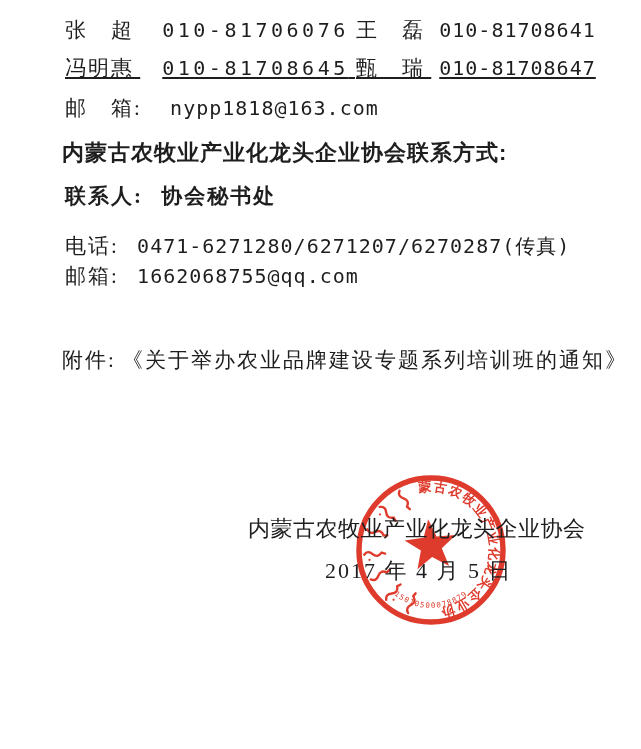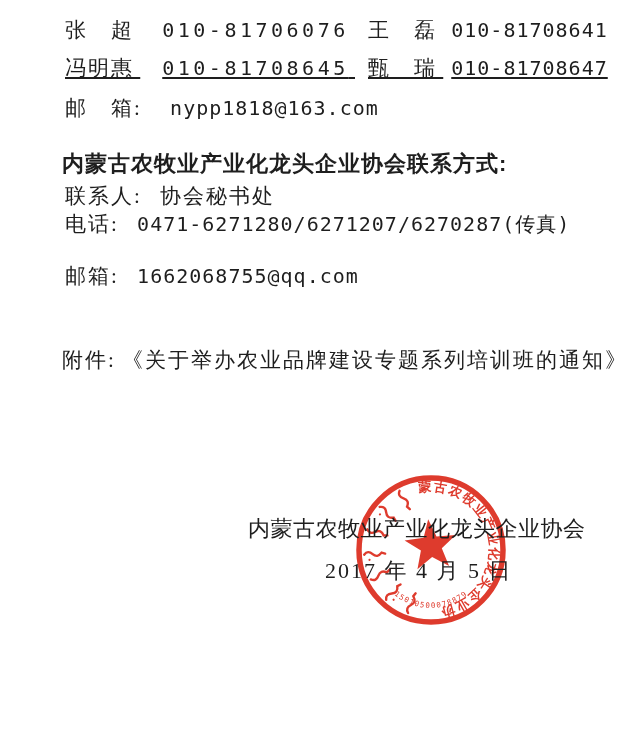--- a/index.html
+++ b/index.html
@@ -6,26 +6,26 @@
   body{
     width:641px;height:749px;background:#ffffff;position:relative;overflow:hidden;
     font-family:"Liberation Serif","DejaVu Serif",serif;color:#1e1e1e;
   }
   .line{position:absolute;white-space:nowrap;font-size:21px;letter-spacing:1px;}
   .cjk{letter-spacing:2px;}
   .num{font-family:"DejaVu Sans Mono","Liberation Mono",monospace;font-size:20px;letter-spacing:1px;}
   .num-wide{letter-spacing:3.5px;}
   .heading{
     font-family:"Liberation Sans","DejaVu Sans",sans-serif;
-    font-weight:bold;font-size:22px;letter-spacing:1px;margin-top:11px;
+    font-weight:bold;font-size:22px;letter-spacing:1px;
   }
   .ml16{margin-left:22px;}
   .ml12{margin-left:12px;}
   .ml8{margin-left:8px;}
-  .ml6{margin-left:13px;}
+  .ml6{margin-left:1px;}
   .sig{font-size:22px;letter-spacing:0.5px;}
   .date{font-size:22px;letter-spacing:2px;}
   #seal{
     position:absolute;left:353px;top:472px;width:156px;height:156px;
     opacity:0.92;z-index:1;
   }
   .line{z-index:2;}
   .seal-stroke{stroke:#dc2b1c;fill:none;}
   .seal-fill{fill:#dc2b1c;}
   .ring-text{
@@ -54,26 +54,26 @@
   <span class="num ml8">010-81708647</span>
 </div>
 
 <div class="line" style="left:65px;top:94px;">
   <span class="cjk">邮　箱:</span>
   <span class="num ml16">nypp1818@163.com</span>
 </div>
 
 <div class="line heading" style="left:62px;top:138px;">内蒙古农牧业产业化龙头企业协会联系方式:</div>
 
-<div class="line" style="left:65px;top:182px;">
+<div class="line" style="left:65px;top:182px;font-weight:bold;">
   <span class="cjk">联系人:</span>
   <span class="cjk ml12">协会秘书处</span>
 </div>
 
-<div class="line" style="left:65px;top:210px;">
+<div class="line" style="left:65px;top:232px;">
   <span class="cjk">电话:</span>
   <span class="num ml12">0471-6271280/6271207/6270287(传真)</span>
 </div>
 
 <div class="line" style="left:65px;top:262px;">
   <span class="cjk">邮箱:</span>
   <span class="num ml12">1662068755@qq.com</span>
 </div>
 
 <div class="line" style="left:62px;top:346px;">

